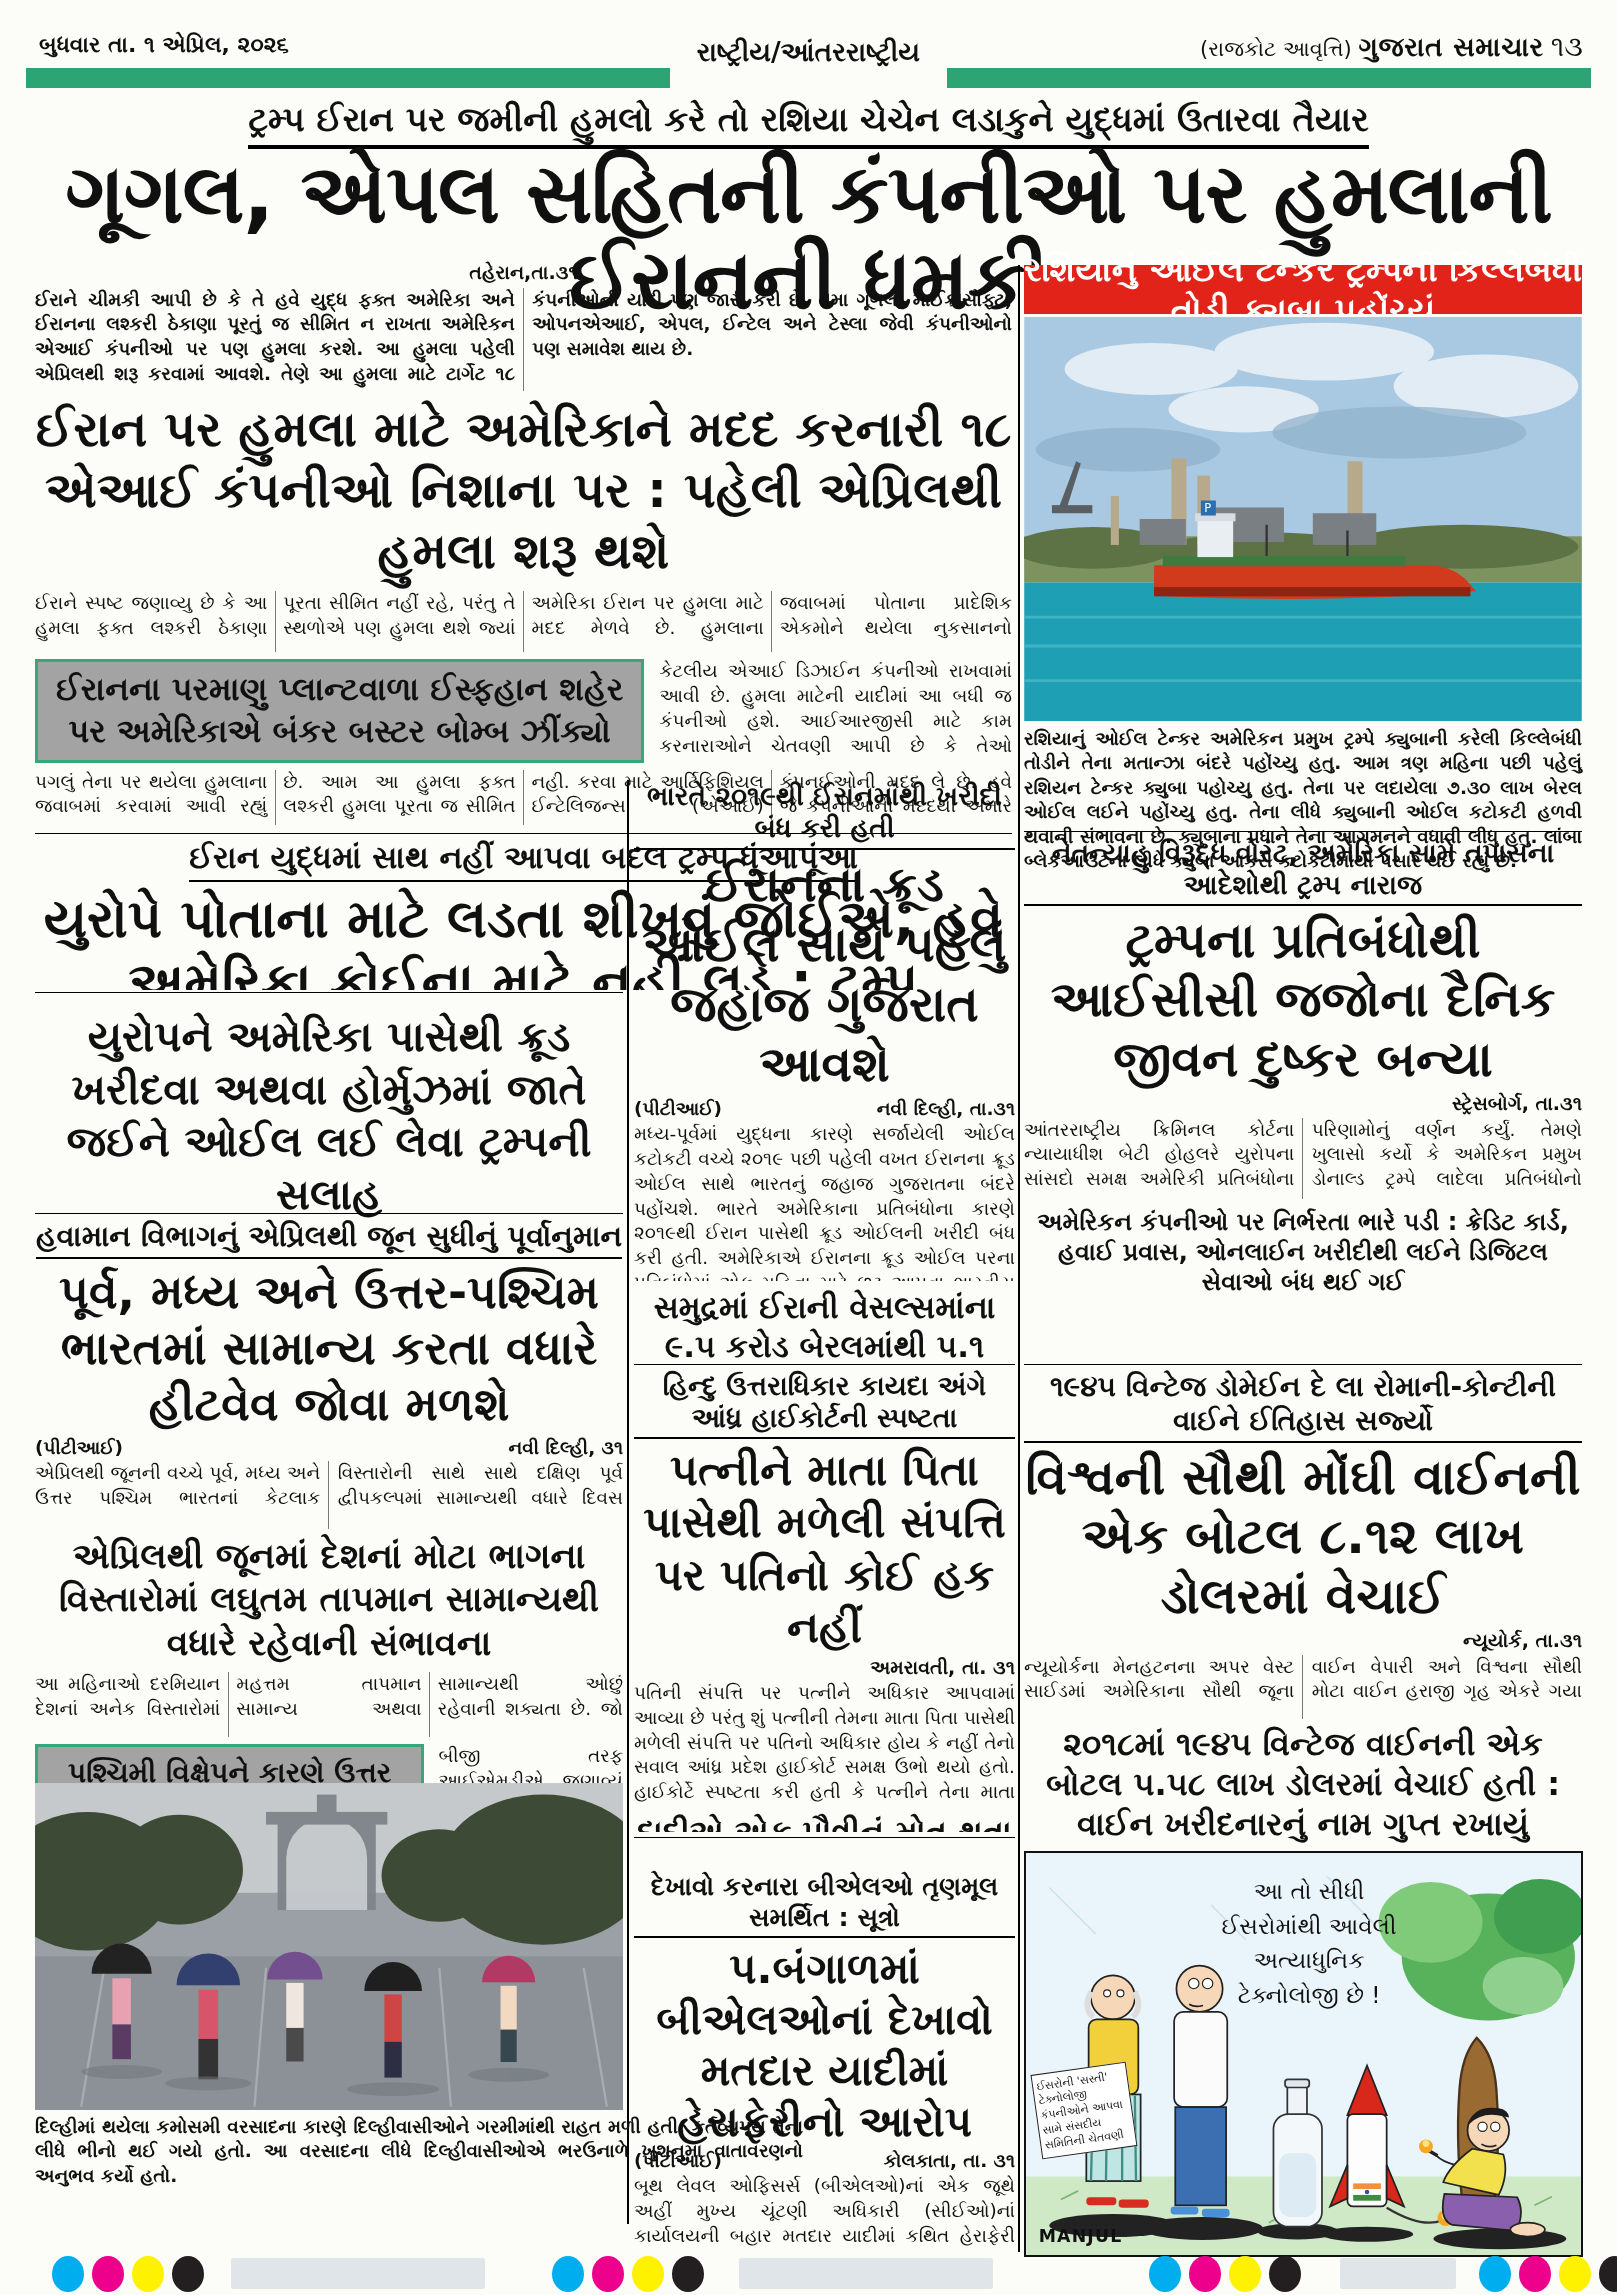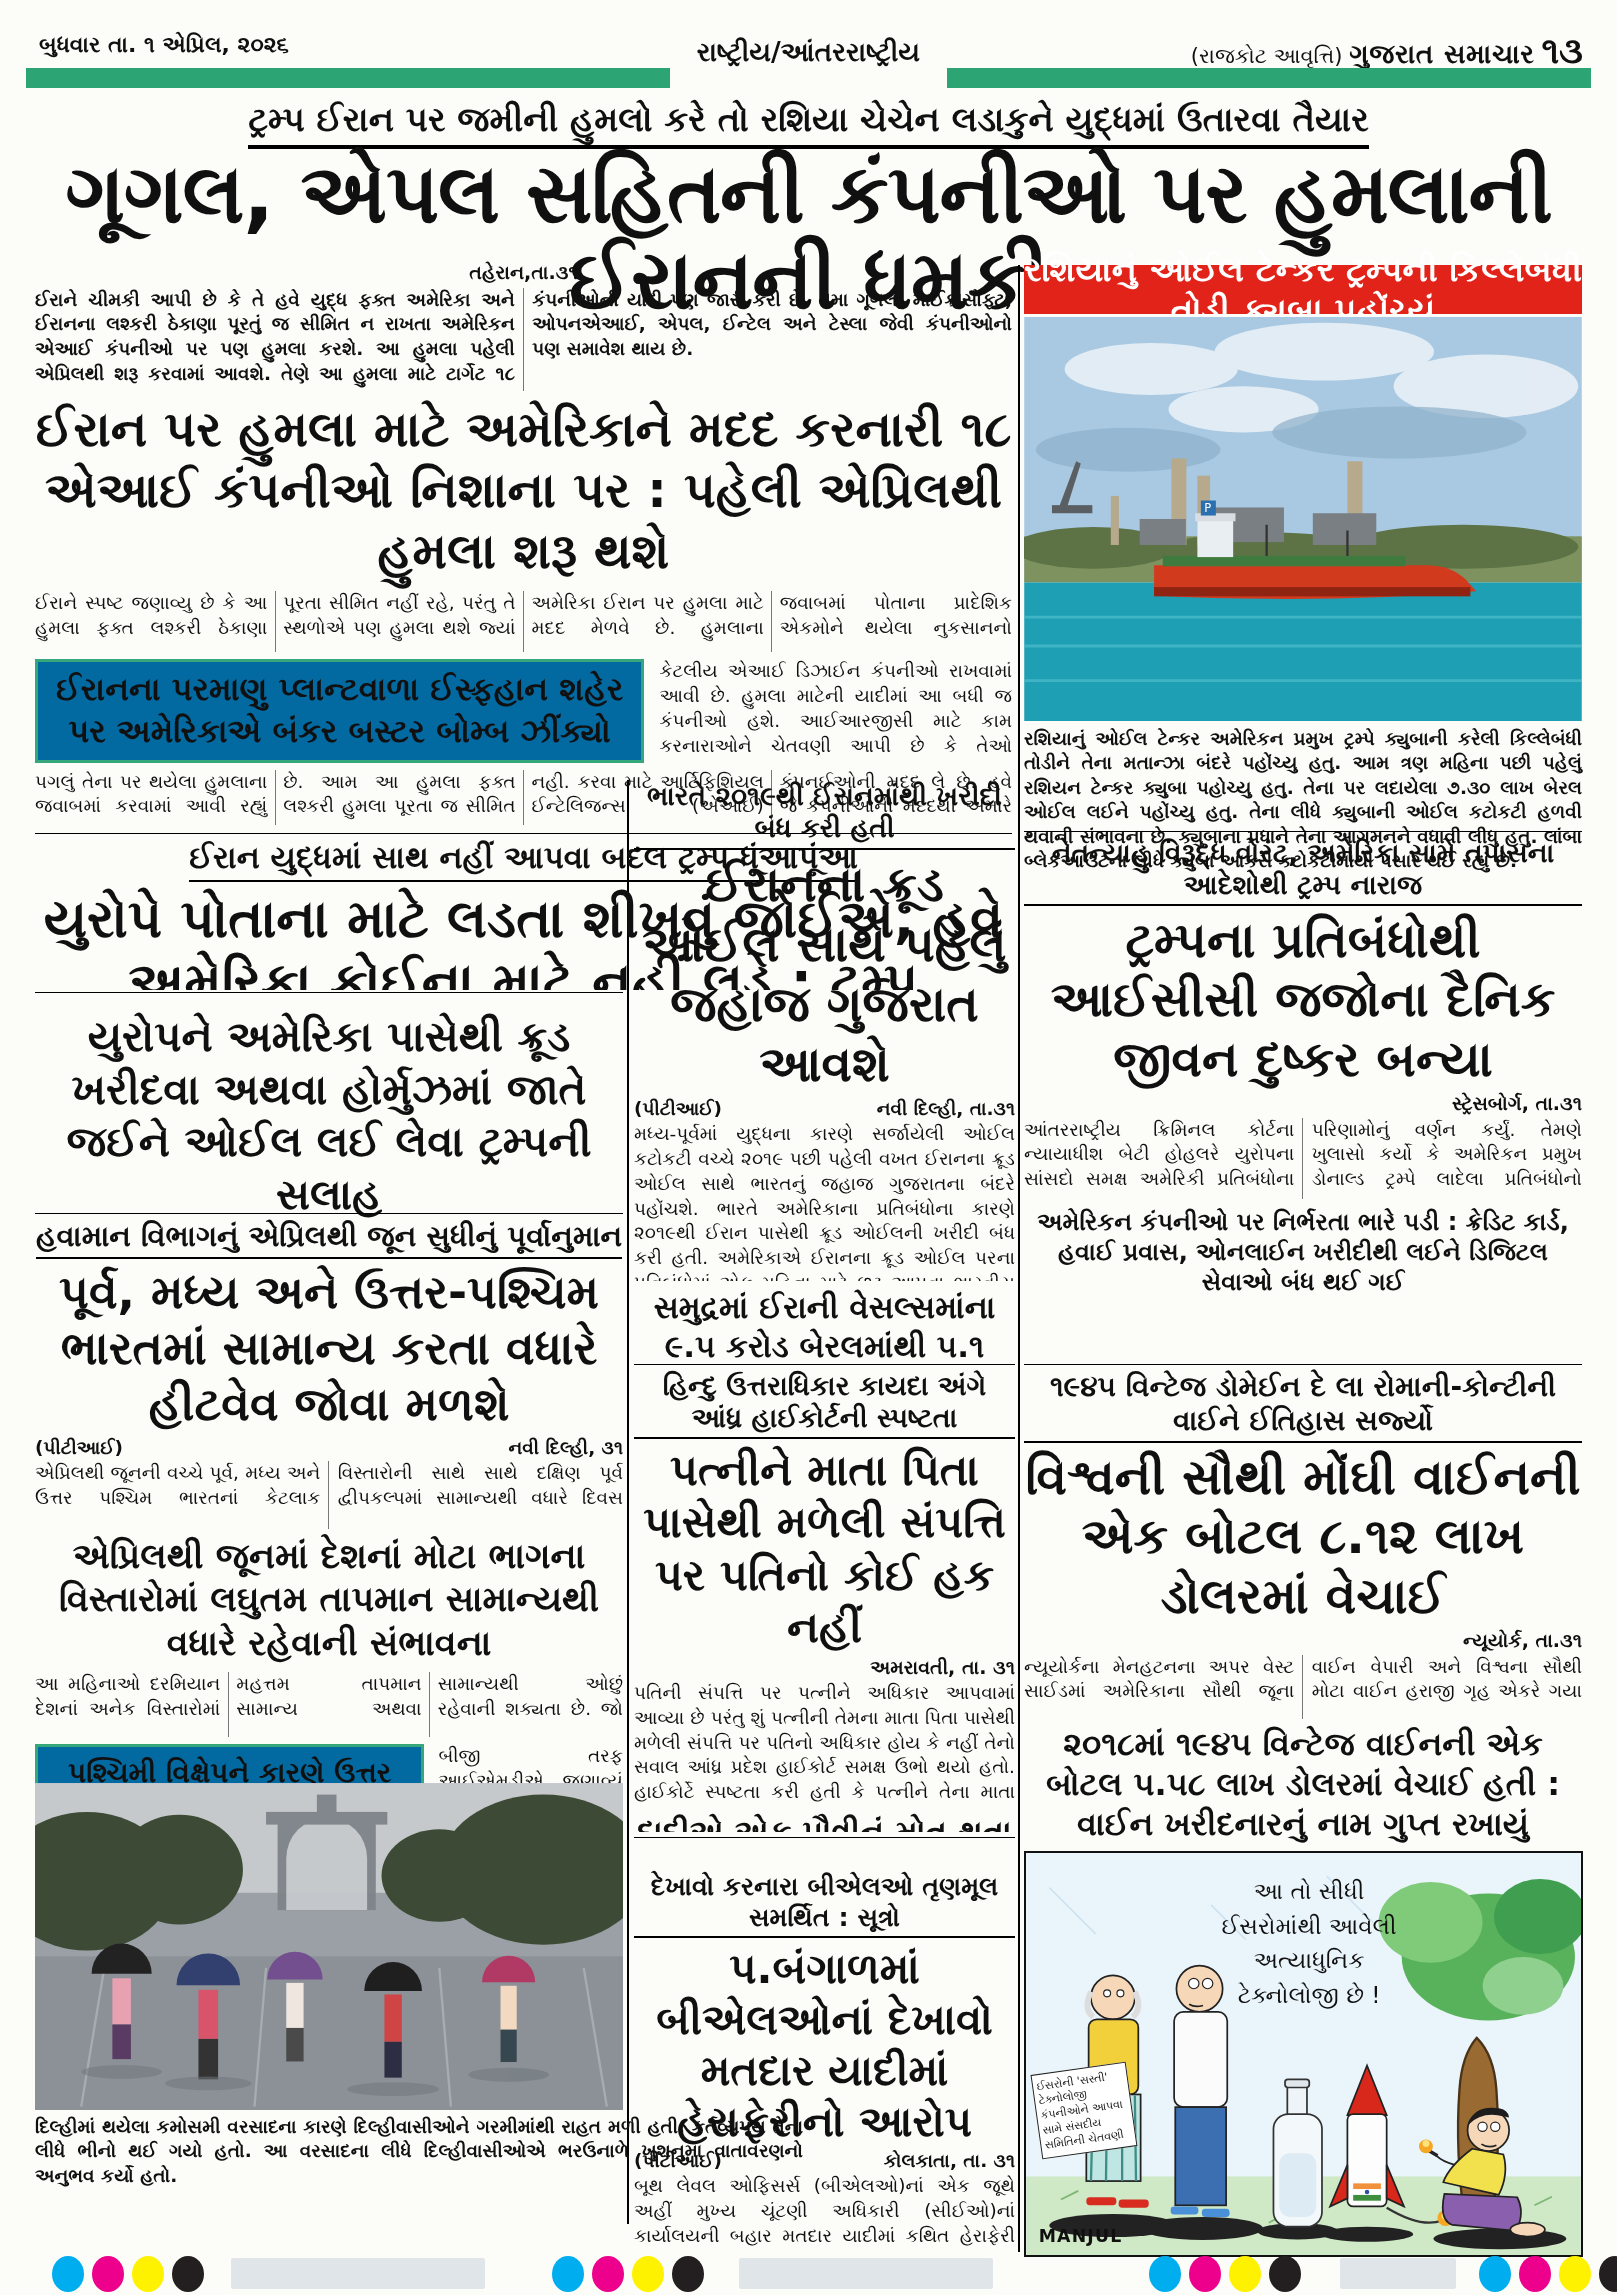--- a/index.html
+++ b/index.html
@@ -5,36 +5,36 @@
   html,body{margin:0;padding:0;background:#888;}
   .page{position:relative;width:1617px;height:2295px;background:#fcfcf9;color:#101010;
         font-family:"DejaVu Sans",sans-serif;overflow:hidden;}
   .abs{position:absolute;}
   .ctr{text-align:center;}
   
   .hdr-date{left:39px;top:32px;font-size:22px;font-weight:700;}
   .hdr-section{left:0;right:0;top:36px;text-align:center;font-size:26.6px;font-weight:700;z-index:3;}
   .hdr-right{right:34px;top:30px;font-size:21px;white-space:nowrap;}
   .hdr-right .paper{font-size:26.6px;font-weight:700;letter-spacing:0.6px;}
-  .hdr-right .pno{font-size:36px;font-weight:700;text-align:right;}
+  .hdr-right .pno{font-size:28px;font-weight:400;text-align:right;}
   .gbar{top:68px;height:19.6px;background:#2ca473;}
   .gbar.l{left:26px;width:644px;}
   .gbar.r{left:947px;width:644px;}
   
   .kick1{left:0;right:0;top:99px;text-align:center;}
   .kick1 span{display:inline-block;font-size:34px;font-weight:700;border-bottom:4px solid #000;padding-bottom:4.6px;}
   .head1{left:17.3px;right:17.3px;top:151px;text-align:center;font-size:82px;font-weight:700;line-height:1.05;letter-spacing:-1.2px;}
   .vrule{background:#000;width:1.7px;}
   .story{overflow:hidden;}
   .dl{font-size:19px;font-weight:700;}
   .body{font-size:18.5px;line-height:1.34;text-align:justify;overflow:hidden;}
   .c2{column-count:2;column-gap:17.3px;column-rule:0.6px solid #777;}
   .c3{column-count:3;column-gap:16px;column-rule:0.6px solid #777;}
   .c4{column-count:4;column-gap:16px;column-rule:0.6px solid #777;}
-  .gbox{border:3.5px solid #35a77b;padding:7px 12.7px;font-weight:700;text-align:center;background:#0369a1;}
+  .gbox{border:3.5px solid #35a77b;padding:7px 12.7px;font-weight:700;text-align:center;background:#a3a3a3;}
   .kick{display:inline-block;font-weight:700;border-bottom:2.9px solid #000;padding-bottom:3.5px;}
   .subhead{font-weight:700;text-align:center;line-height:1.25;}
   .byrow{display:flex;justify-content:space-between;font-size:18.5px;font-weight:700;}
   .redband{background:#e2231a;color:#fff;font-size:34px;font-weight:700;text-align:center;
            display:flex;align-items:center;justify-content:center;}
   .caption{font-size:18.5px;font-weight:700;line-height:1.32;text-align:justify;}
   .cartoon{border:2.3px solid #111;background:#eaf4fb;}
   .cart-cap{position:absolute;left:30%;width:42%;top:21px;text-align:center;font-size:23px;
             font-weight:500;line-height:1.5;white-space:pre-line;z-index:2;}
   .cart-paper{position:absolute;left:10.4px;top:215px;width:87px;font-size:11px;line-height:1.35;

